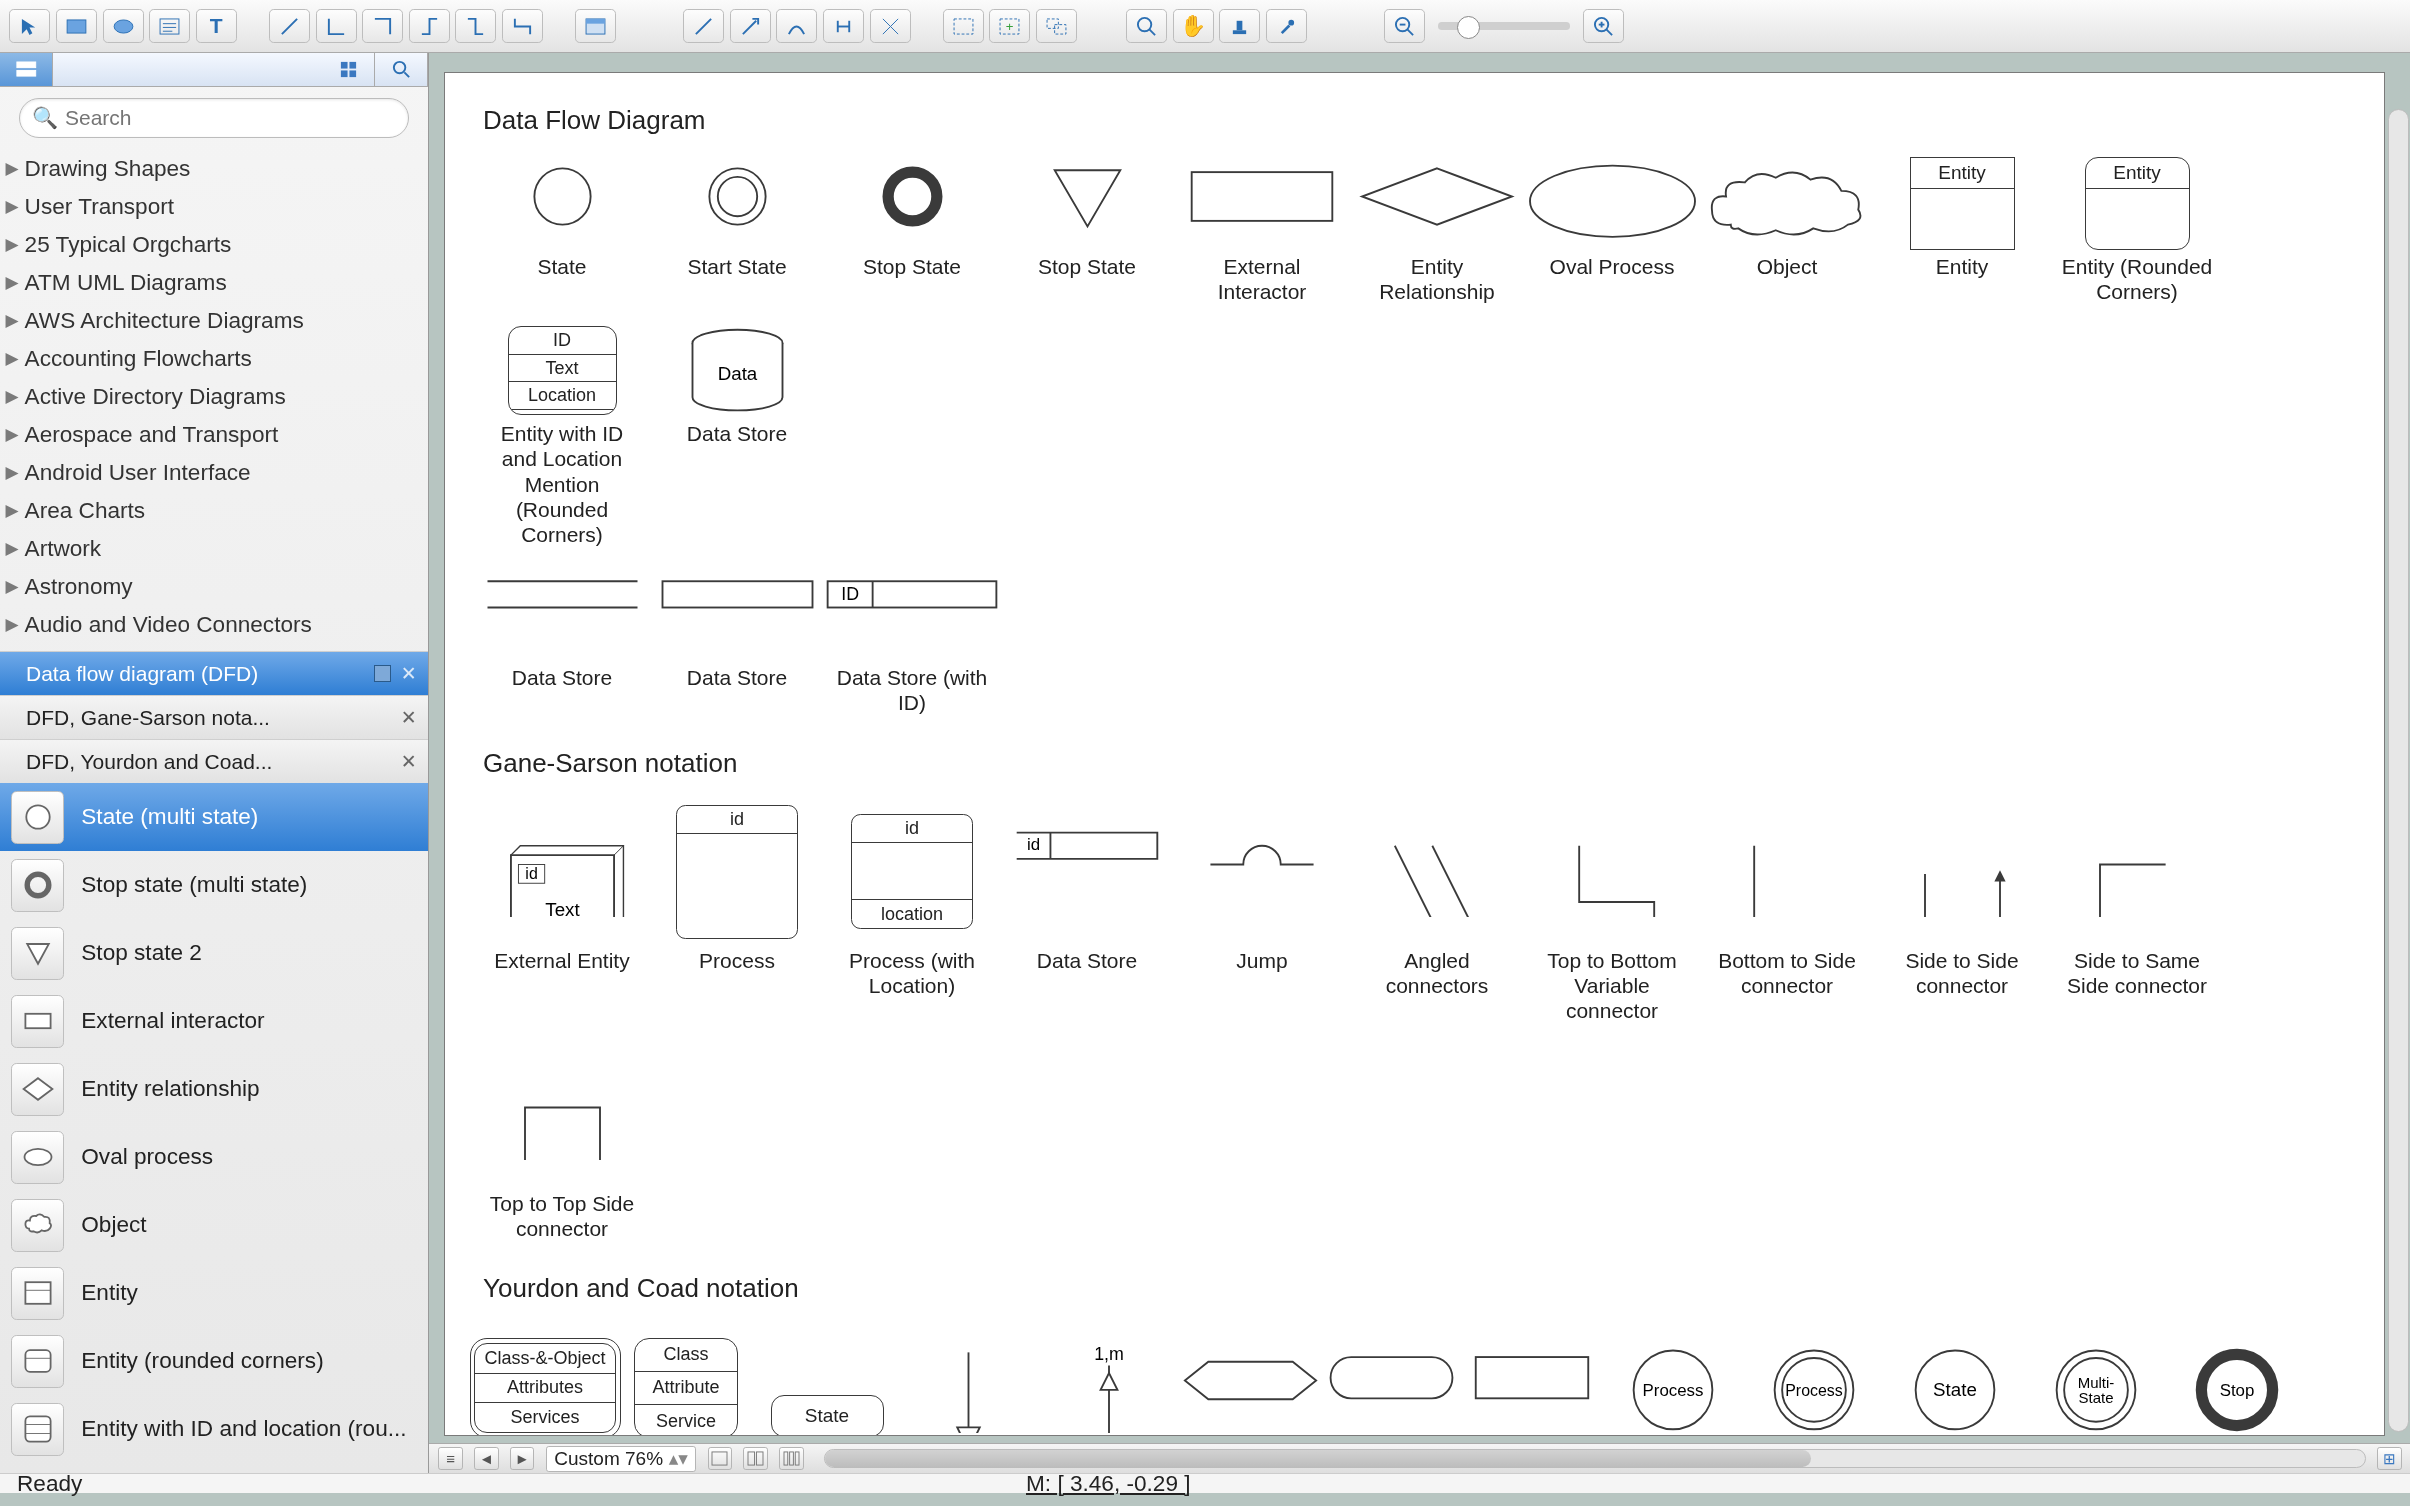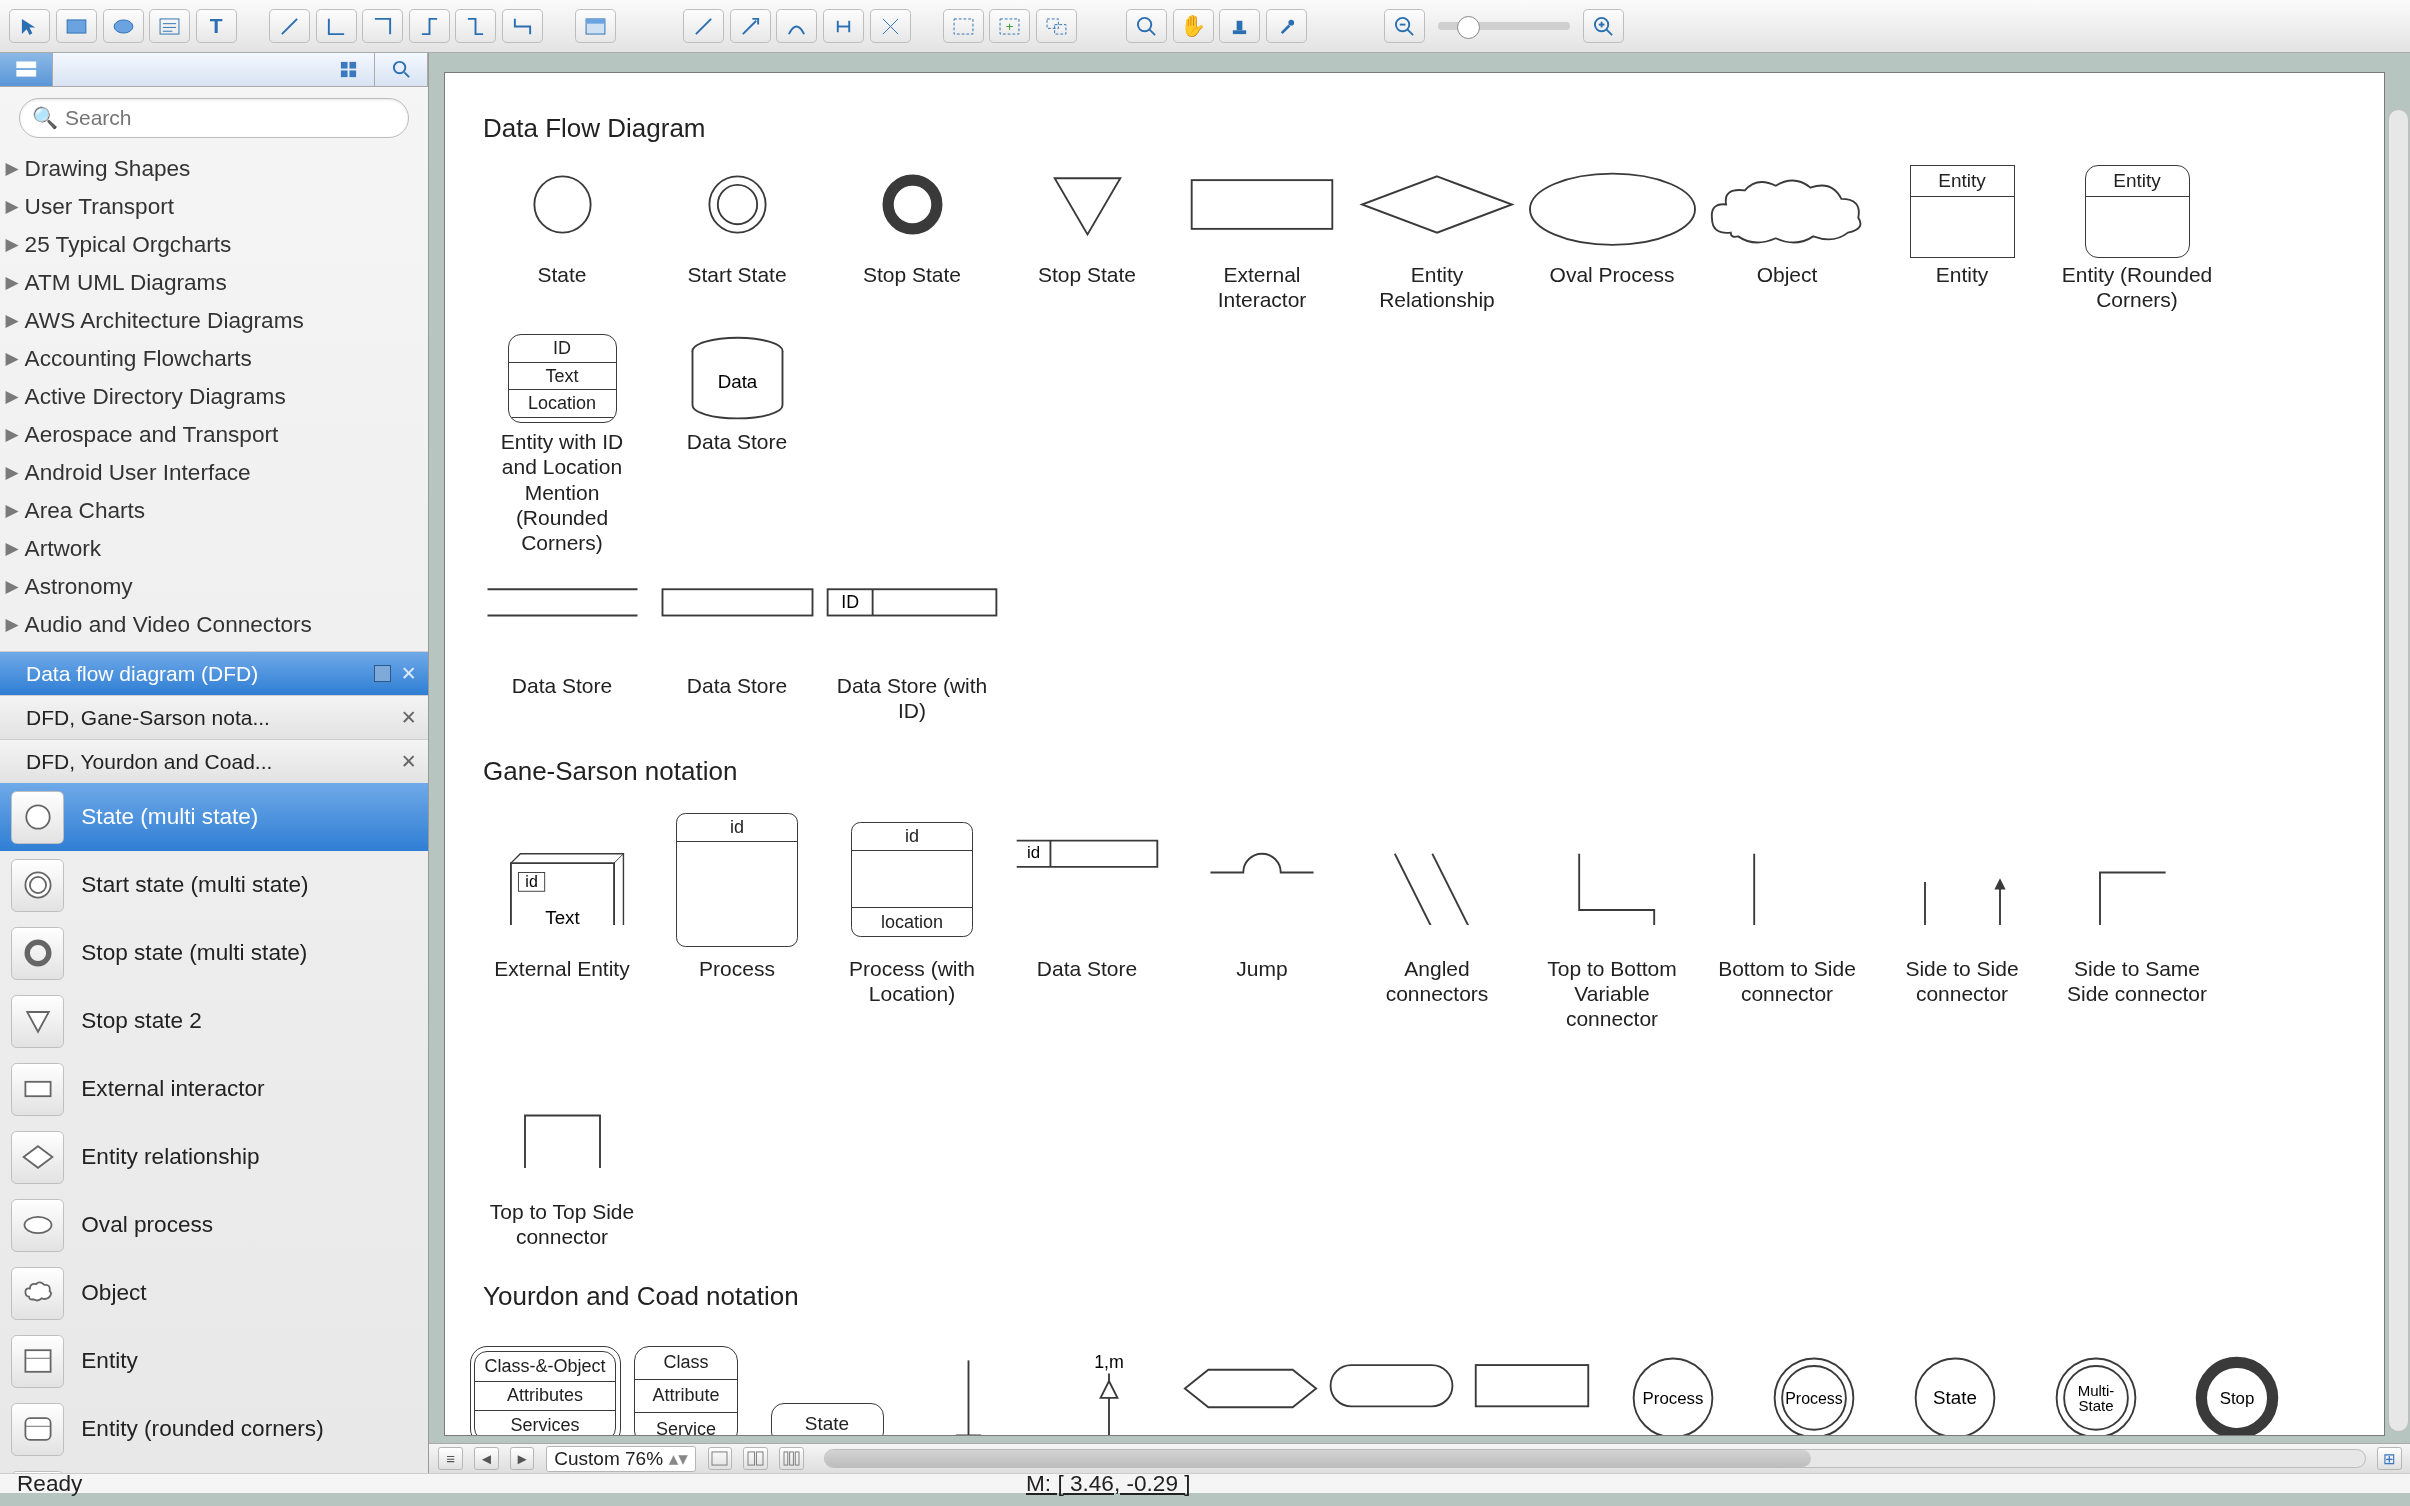--- a/index.html
+++ b/index.html
@@ -37,21 +37,21 @@
 
 .shapes-list { flex:1; overflow:auto; }
 .shape-item { display:flex; align-items:center; height:68px; padding:0 13px 0 11.3px; font-size:22.6px; cursor:pointer; }
 .shape-item.selected { background:linear-gradient(#6fa9e8,#2f7ed4); color:#fff; }
 .shape-thumb { width:53px; height:53px; background:linear-gradient(#fff,#e2e2e2); border:0.9px solid #bfbfbf; border-radius:5.6px; margin-right:17px; display:flex; align-items:center; justify-content:center; }
 .shape-thumb svg { width:36px; height:36px; }
 
 
 .canvas-wrap { flex:1; background:#b7c5c1; position:relative; display:flex; flex-direction:column; }
 .canvas { flex:1; margin:19px 26px 7.5px 15px; background:#fff; border:0.9px solid #7a7a7a; overflow:auto; padding:32px 38px 28px 38px; }
-.section-title { font-size:26px; font-weight:normal; margin-bottom:22.6px; color:#222;margin-top:8px; }
+.section-title { font-size:26px; font-weight:normal; margin-bottom:22.6px; color:#222; }
 .grid { display:flex; flex-wrap:wrap; gap:21px 17px; margin-bottom:32px; }
 .cell { display:flex; flex-direction:column; align-items:center; width:141px; }
 .cell.wide { width:158px; }
 .cell.narrow { width:124px; }
 .cell svg, .cell .shape { height:90px; display:flex; align-items:center; justify-content:center; }
 .cell .label { margin-top:5.6px; font-size:21px; text-align:center; line-height:1.2; min-height:26px; }
 .connectors .cell .shape { height:141px; }
 .yourdon .cell .shape { height:122px; }
 
 
@@ -329,29 +329,20 @@
           <div class="shape-thumb">
             <svg viewBox="0 0 40 40">
               <circle cx="20" cy="20" r="13" stroke="#666" stroke-width="2" fill="#fff"></circle>
             </svg>
           </div>
           <span>State (multi state)</span>
         </div>
         <div class="shape-item">
           <div class="shape-thumb">
             <svg viewBox="0 0 40 40">
-              <circle cx="20" cy="20" r="14" stroke="#666" stroke-width="2" fill="#fff"></circle>
-              <circle cx="20" cy="20" r="9" stroke="#666" stroke-width="2" fill="#fff"></circle>
-            </svg>
-          </div>
-          <span>Start state (multi state)</span>
-        </div>
-        <div class="shape-item">
-          <div class="shape-thumb">
-            <svg viewBox="0 0 40 40">
               <circle cx="20" cy="20" r="12" fill="none" stroke="#666" stroke-width="6"></circle>
             </svg>
           </div>
           <span>Stop state (multi state)</span>
         </div>
         <div class="shape-item">
           <div class="shape-thumb">
             <svg viewBox="0 0 40 40">
               <path d="M8 10 L32 10 L20 32 Z" stroke="#666" stroke-width="2" fill="#fff"></path>
             </svg>

